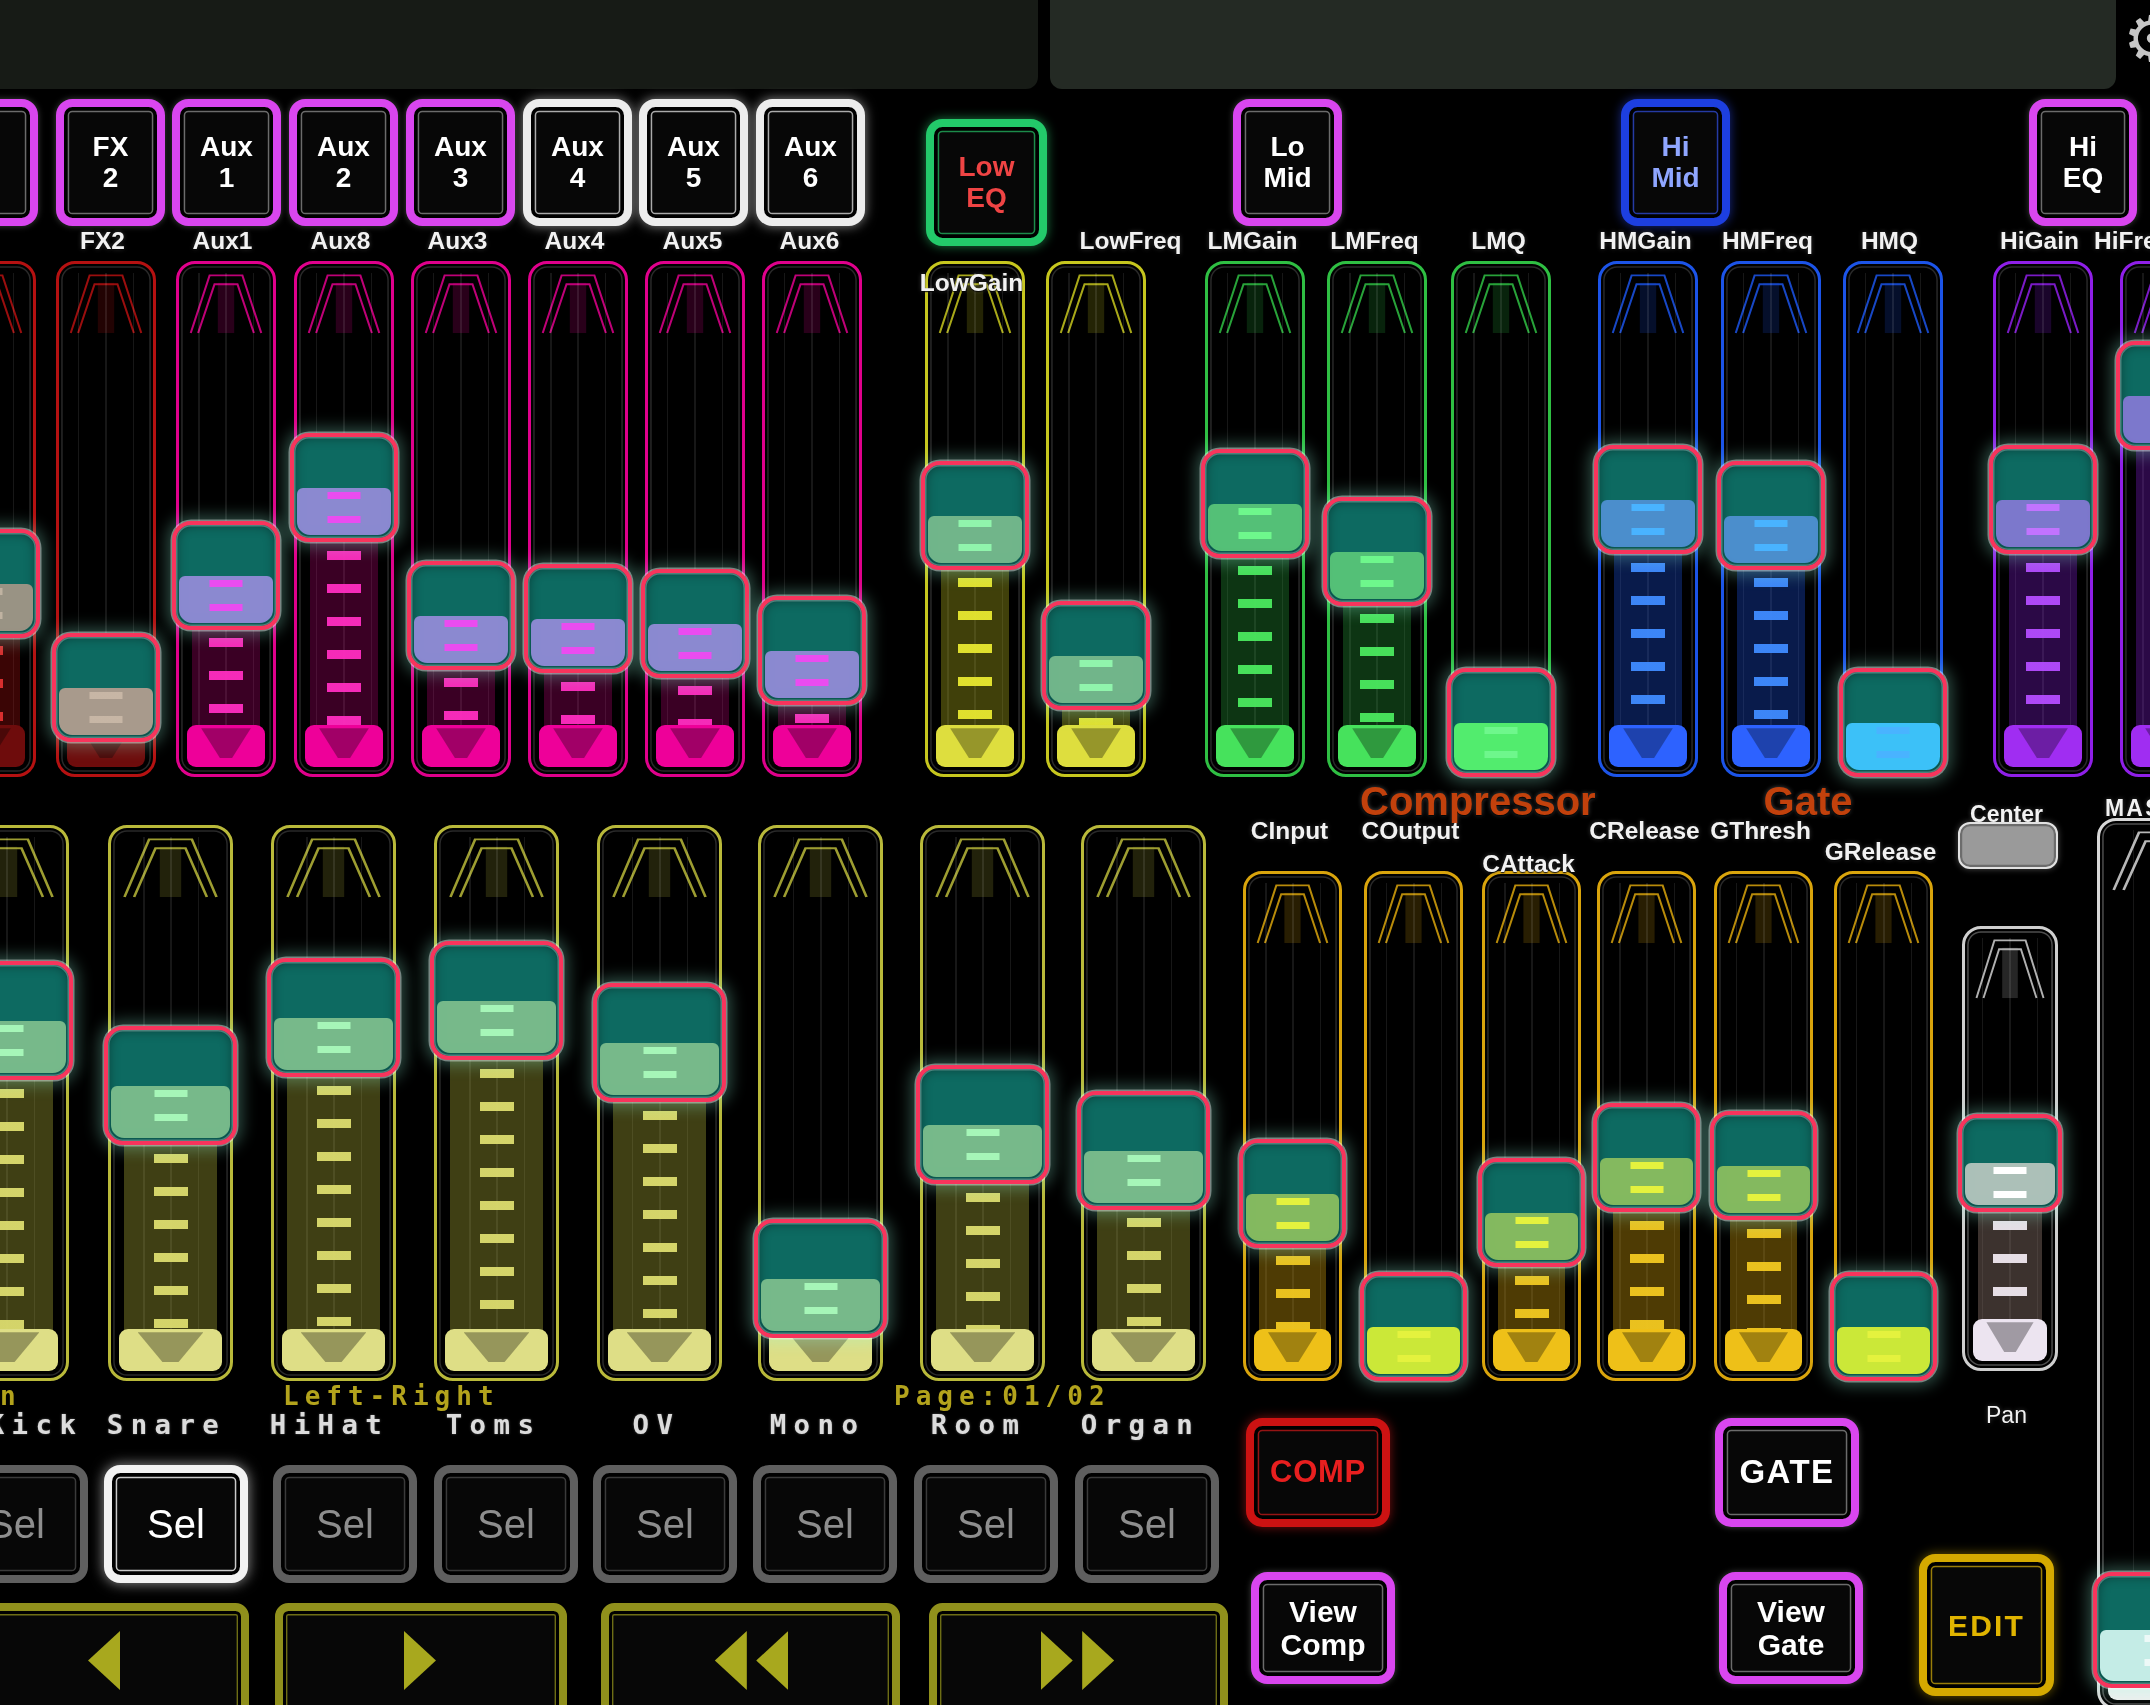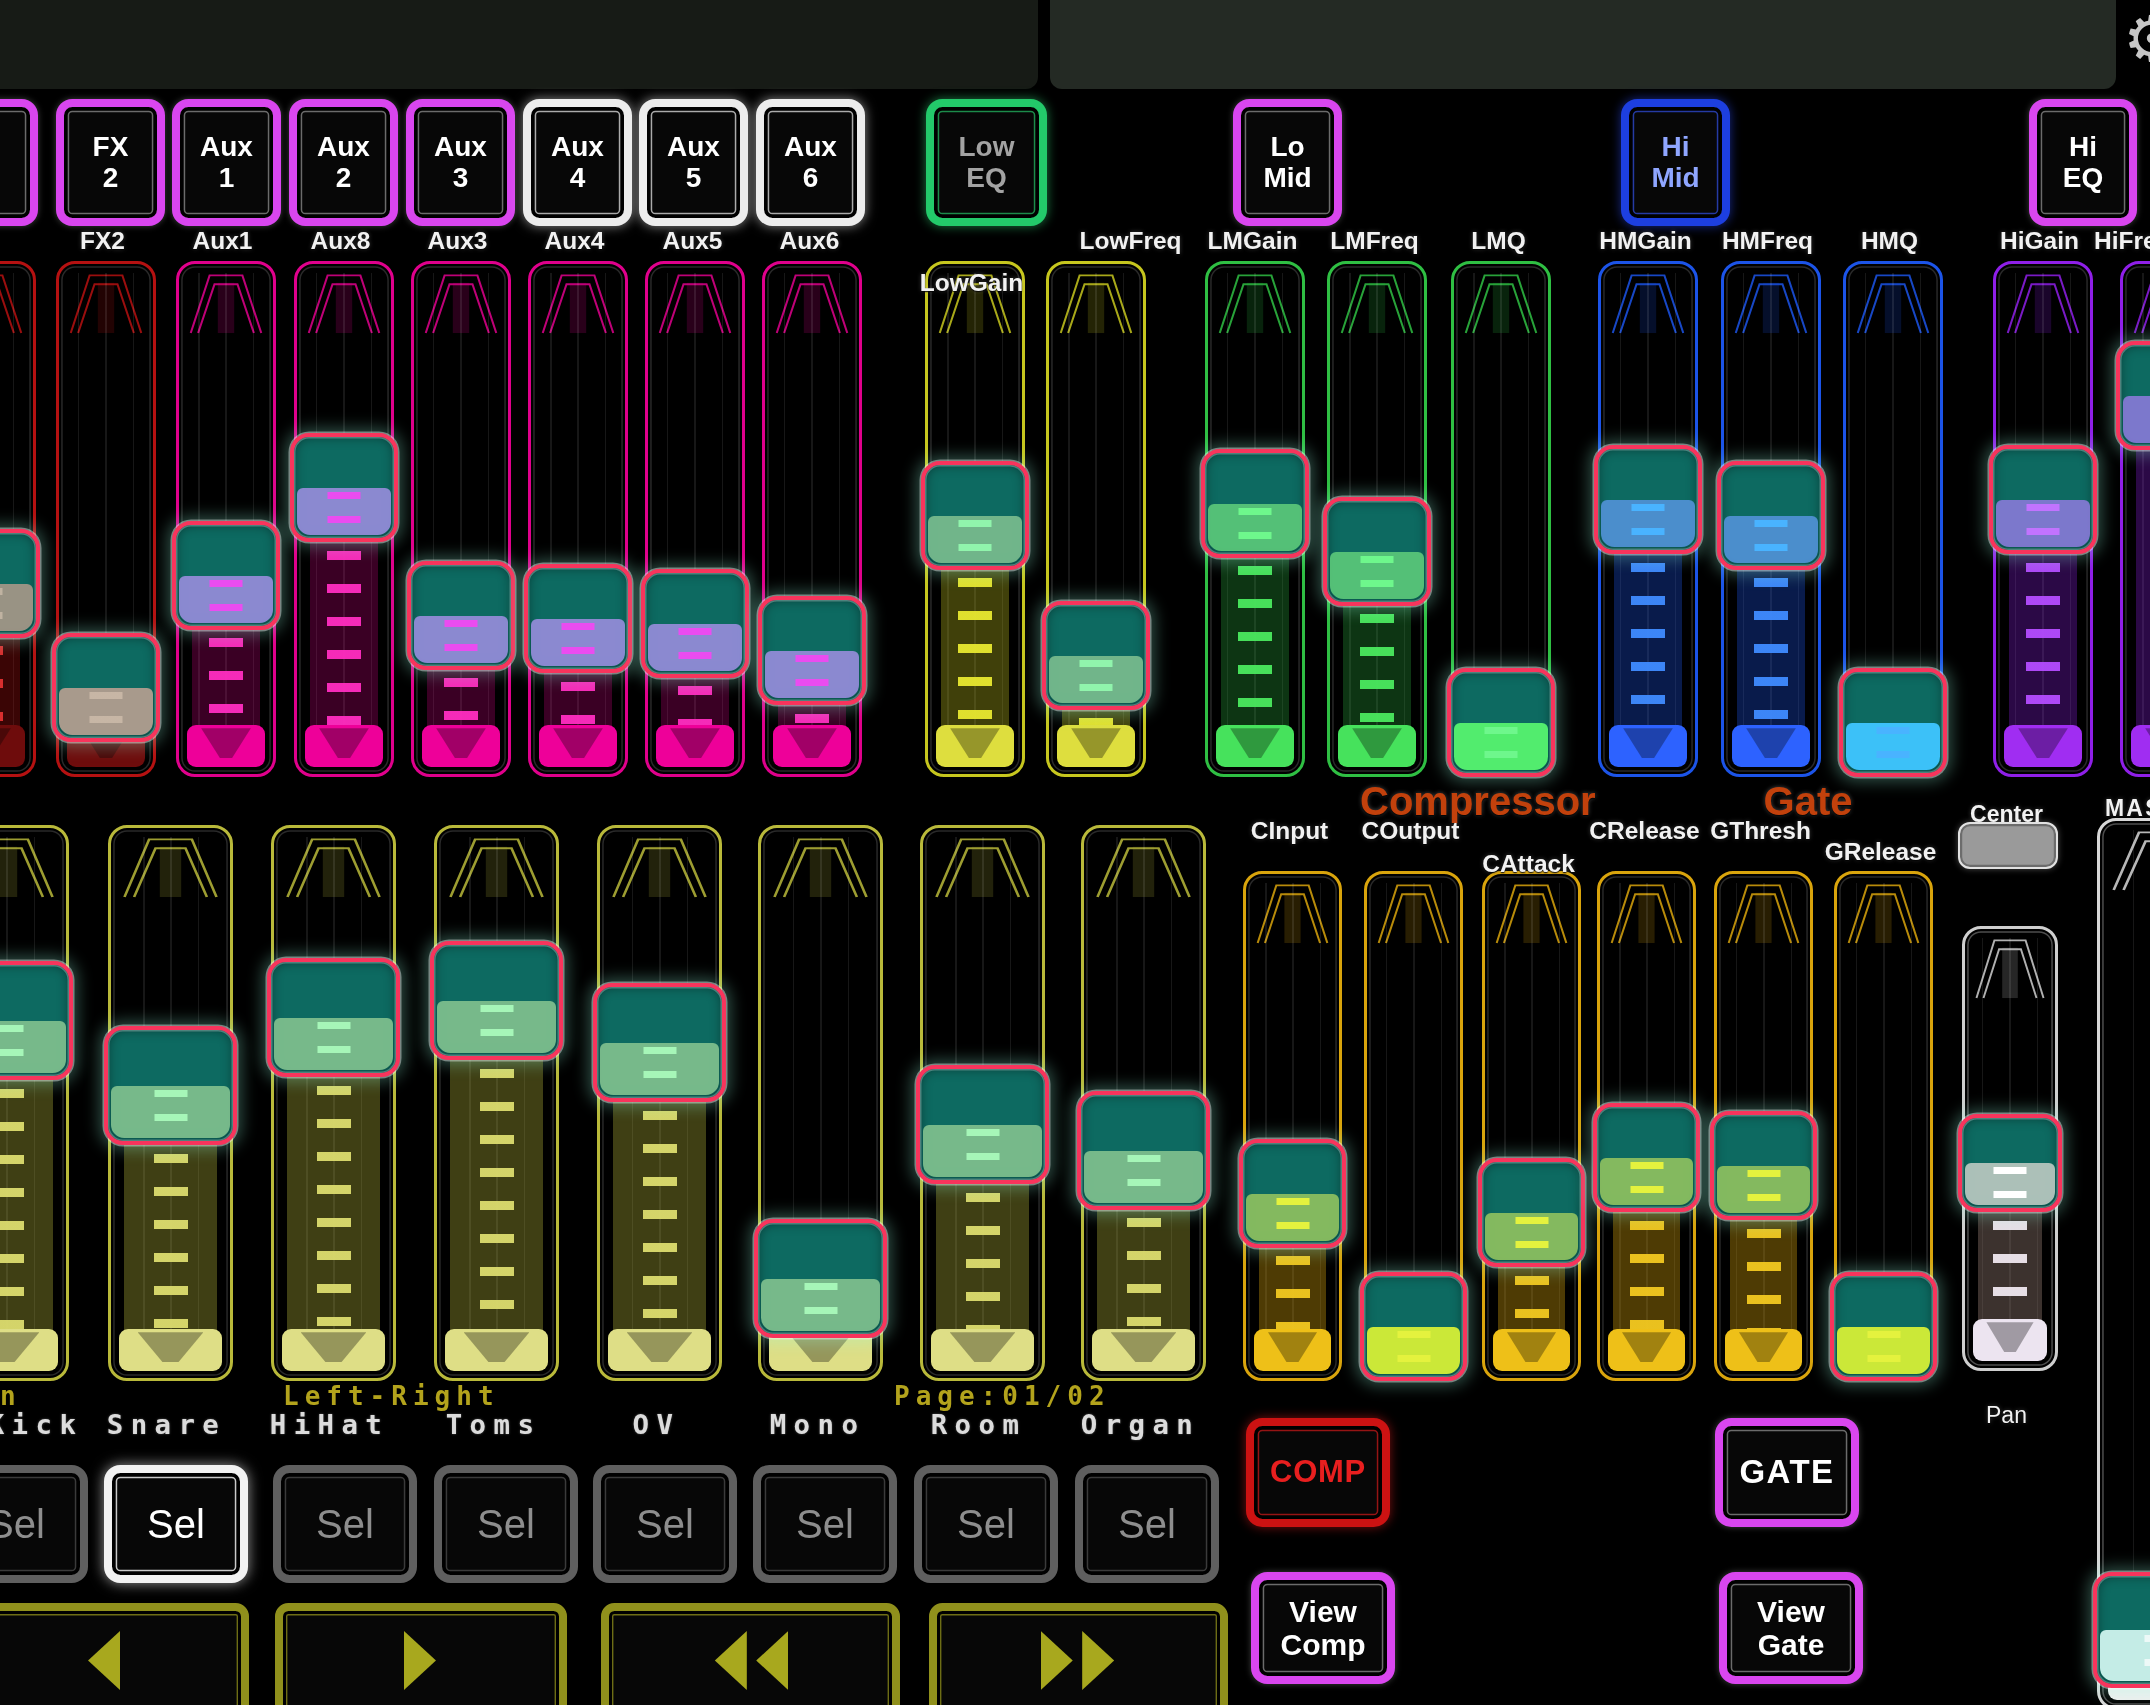--- a/index.html
+++ b/index.html
@@ -9,21 +9,21 @@
   .panel{position:absolute;top:0;height:89px;}
   .panel-left{left:0;width:1038px;background:#171b16;border-radius:0 0 12px 0;}
   .panel-right{left:1050px;width:1066px;background:#242a24;border-radius:0 0 12px 12px;}
   .gear{position:absolute;left:2123px;top:7.4px;font-size:64px;color:#c6c6c6;line-height:1;}
   
   .fbtn{position:absolute;background:#070707;border:8px solid #d946ef;border-radius:16.3px;
         box-shadow:inset 0 0 0 3.7px #000,inset 0 0 0 5.2px rgba(190,190,190,.55),0 0 6.7px rgba(235,235,235,.28);
         display:flex;align-items:center;justify-content:center;flex-direction:column;
         color:#fff;font-weight:bold;text-align:center;white-space:pre-line;line-height:1.1;cursor:pointer;}
   .fbtn.v-bright{border-color:#ececec;box-shadow:inset 0 0 0 3.7px #000,inset 0 0 0 5.2px rgba(240,240,240,.7),0 0 12px rgba(255,255,255,.55);}
-  .fbtn.v-green{border-color:#23c96a;color:#a3a3a3;box-shadow:inset 0 0 0 3.7px #000,inset 0 0 0 5.2px rgba(40,210,110,.65),0 0 10.4px rgba(46,204,113,.6);}
+  .fbtn.v-green{border-color:#23c96a;color:#ef4444;box-shadow:inset 0 0 0 3.7px #000,inset 0 0 0 5.2px rgba(40,210,110,.65),0 0 10.4px rgba(46,204,113,.6);margin-top:20px;}
   .fbtn.v-blue{border-color:#1d3fe0;color:#8fa6ff;box-shadow:inset 0 0 0 3.7px #000,inset 0 0 0 5.2px rgba(50,80,230,.7),0 0 10.4px rgba(40,70,230,.6);}
   .fbtn.v-red{border-color:#cc1212;color:#e81f1f;box-shadow:inset 0 0 0 3.7px #000,inset 0 0 0 5.2px rgba(210,25,25,.7),0 0 10.4px rgba(220,30,30,.55);}
   .fbtn.v-gold{border-color:#d4a900;color:#e0b400;box-shadow:inset 0 0 0 3.7px #000,inset 0 0 0 5.2px rgba(215,175,10,.7),0 0 10.4px rgba(220,180,0,.5);}
   .fbtn.v-olive{border-color:#90901c;border-radius:13.3px;
         box-shadow:inset 0 0 0 3px #000,inset 0 0 0 4.4px rgba(135,135,25,.8);}
   .mode{top:99px;height:111px;font-size:28px;}
   
   .sel{top:1465px;height:102px;width:128px;font-size:40px;font-weight:500;color:#8e8e8e;
        border-color:#5f5f5f;box-shadow:inset 0 0 0 3.7px #000,inset 0 0 0 5.2px rgba(110,110,110,.5);}
   .sel.active{color:#fff;border-color:#f2f2f2;
@@ -94,20 +94,21 @@
   <div class="centerbtn"></div>
   <div class="slabel" style="left:1910px;top:1402px;width:193px;font-size:23px;font-weight:normal;">Pan</div>
   <div class="slabel" style="left:2105px;top:795px;font-size:23px;letter-spacing:2.2px;text-align:left;">MAST</div>
 
   <div class="fbtn v-red" style="left:1246px;top:1418px;width:128px;height:93px;font-size:31px;letter-spacing:0.7px;">COMP</div>
   <div class="fbtn" style="left:1251px;top:1572px;width:128px;height:96px;font-size:30px;">View
 Comp</div>
   <div class="fbtn" style="left:1715px;top:1418px;width:128px;height:93px;font-size:33px;letter-spacing:1.5px;">GATE</div>
   <div class="fbtn" style="left:1719px;top:1572px;width:128px;height:96px;font-size:30px;">View
 Gate</div>
+  <div class="fbtn v-gold" style="left:1919px;top:1554px;width:119px;height:126px;font-size:30px;letter-spacing:2.2px;">EDIT</div>
 <div class="fbtn mode" style="left: -71px; width: 93px;"></div>
     <div class="fbtn mode" style="left: 56px; width: 93px;">FX
 2</div>
     <div class="fbtn mode" style="left: 172px; width: 93px;">Aux
 1</div>
     <div class="fbtn mode" style="left: 289px; width: 93px;">Aux
 2</div>
     <div class="fbtn mode" style="left: 406px; width: 93px;">Aux
 3</div>
     <div class="fbtn mode v-bright" style="left: 523px; width: 93px;">Aux

